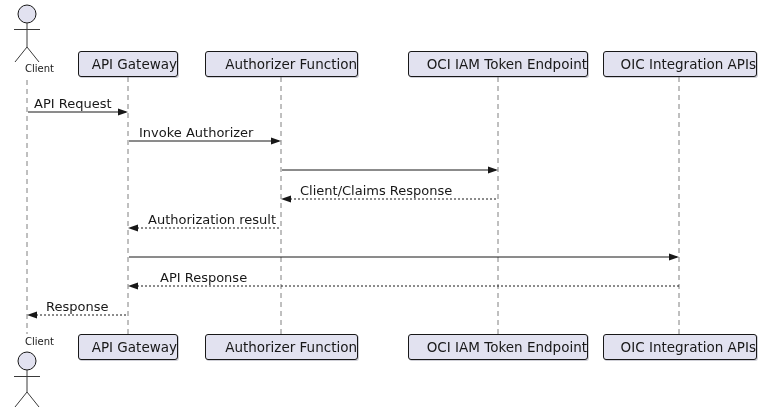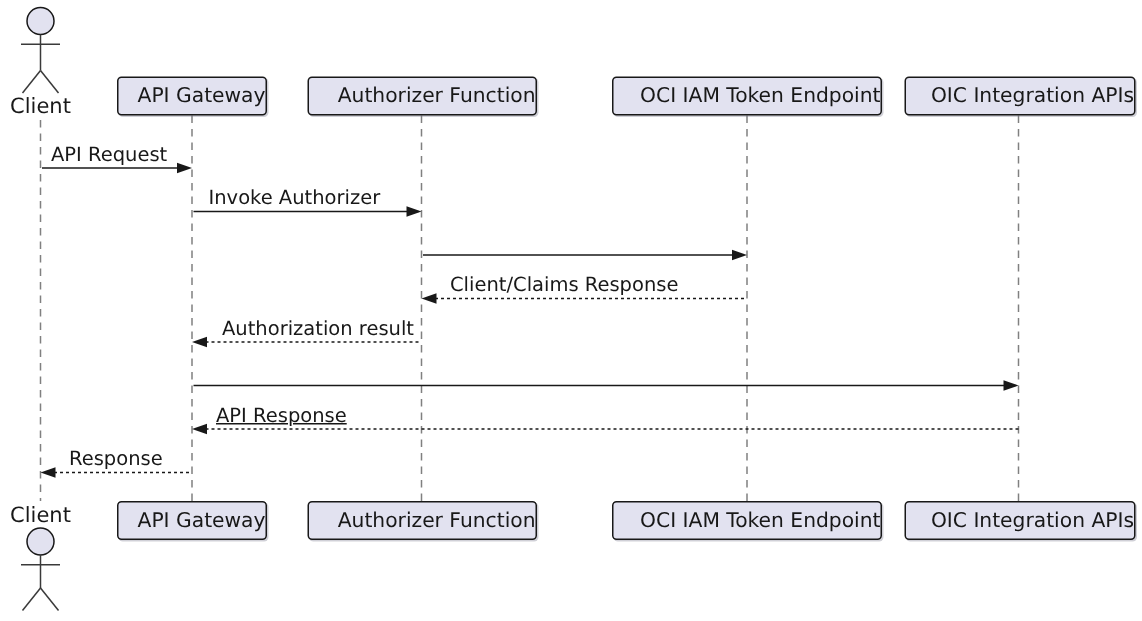--- a/index.html
+++ b/index.html
@@ -20,22 +20,22 @@
     border-radius:3px;
     box-shadow:1px 1px 0 rgba(120,120,140,0.35);
     font-size:13.5px;
     line-height:24px;
     text-align:right;
     white-space:nowrap;
   }
   .actor-label{
     position:absolute;
     width:54px;
-    text-align:center;
-    font-size:14px;
+    text-align:right;
+    font-size:10px;
     white-space:nowrap;
   }
   .msg{
     position:absolute;
     font-size:13px;
     line-height:15px;
     white-space:nowrap;
   }
 </style>
 </head>
@@ -111,16 +111,16 @@
 
   <div class="pbox" style="left:78px;top:334px;width:98px;">API Gateway</div>
   <div class="pbox" style="left:205px;top:334px;width:151px;">Authorizer Function</div>
   <div class="pbox" style="left:408px;top:334px;width:178px;">OCI IAM Token Endpoint</div>
   <div class="pbox" style="left:603px;top:334px;width:152px;">OIC Integration APIs</div>
 
   <div class="msg" style="left:34px;top:96px;">API Request</div>
   <div class="msg" style="left:139px;top:125px;">Invoke Authorizer</div>
   <div class="msg" style="left:300px;top:183px;">Client/Claims Response</div>
   <div class="msg" style="left:148px;top:212px;">Authorization result</div>
-  <div class="msg" style="left:144px;top:270px;text-decoration:underline;">API Response</div>
+  <div class="msg" style="left:160px;top:270px;">API Response</div>
   <div class="msg" style="left:46px;top:299px;">Response</div>
 
 </div>
 
 </body></html>

